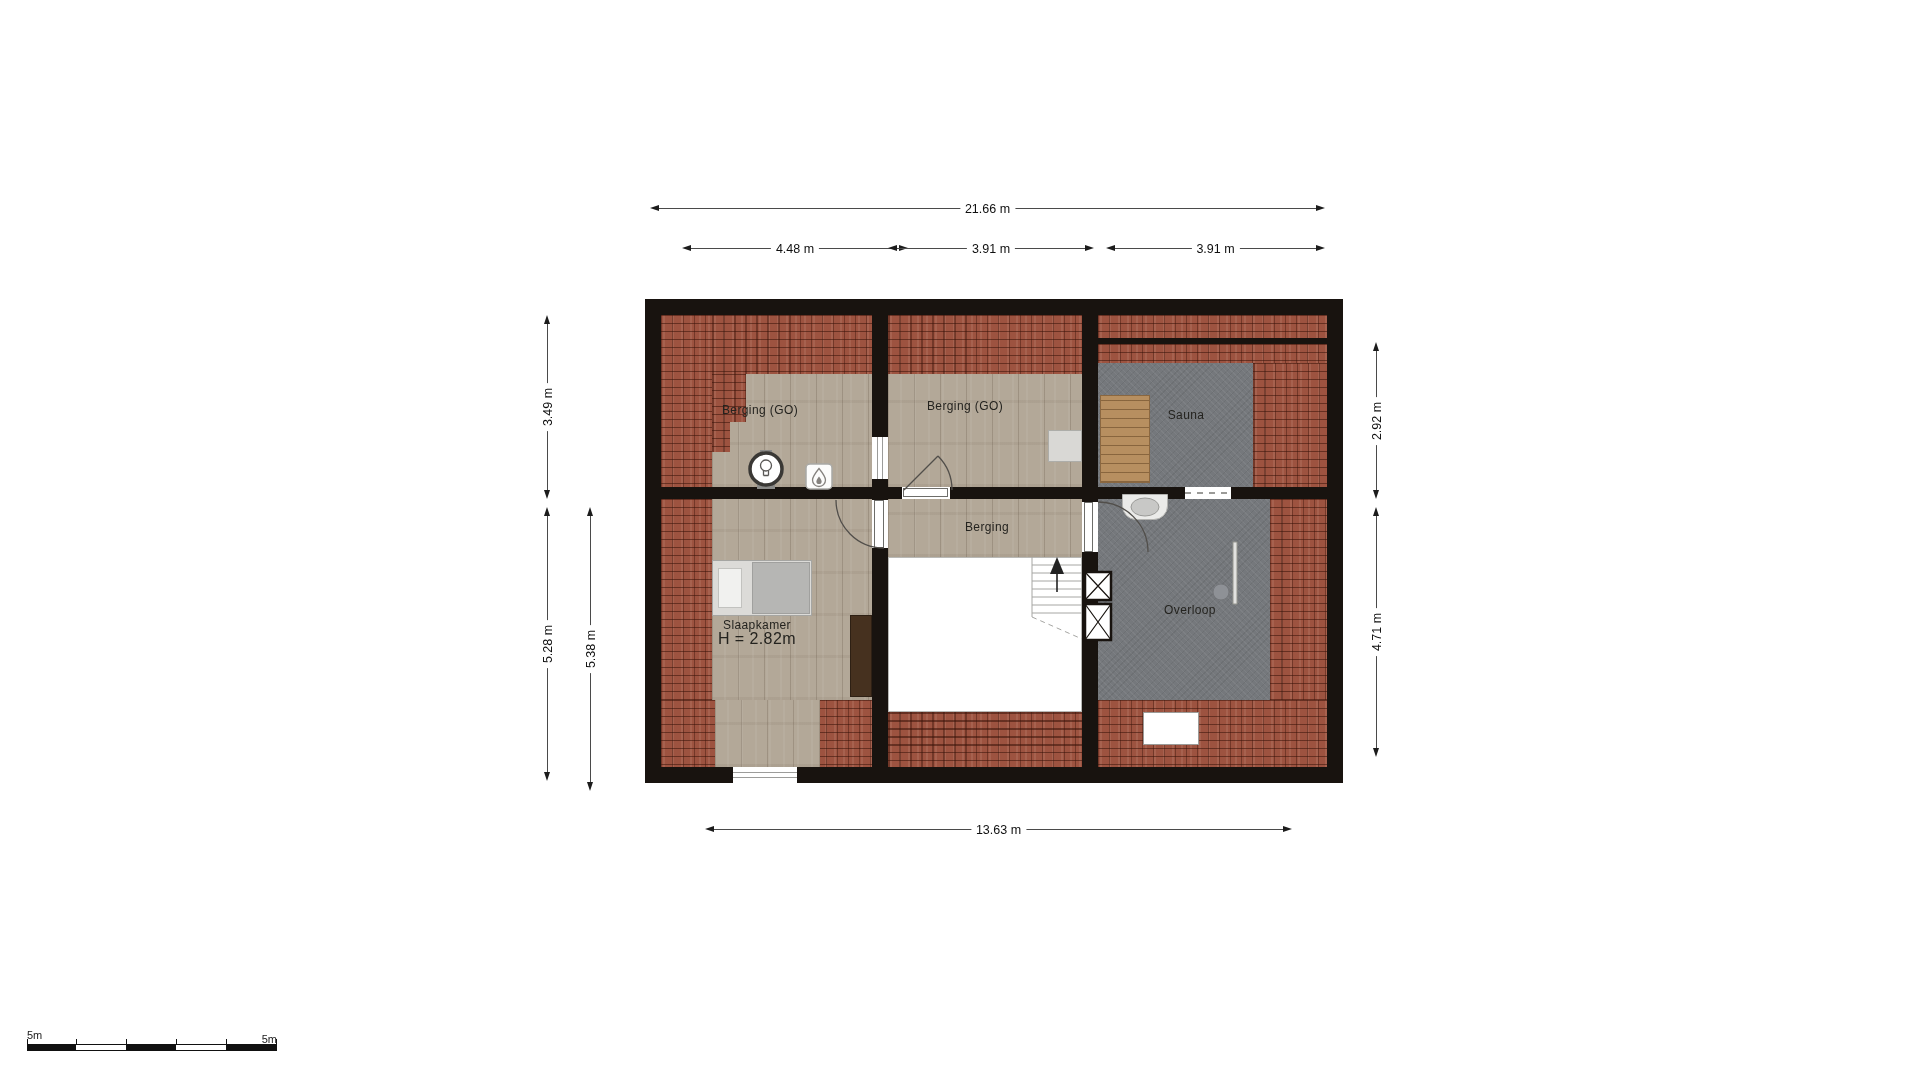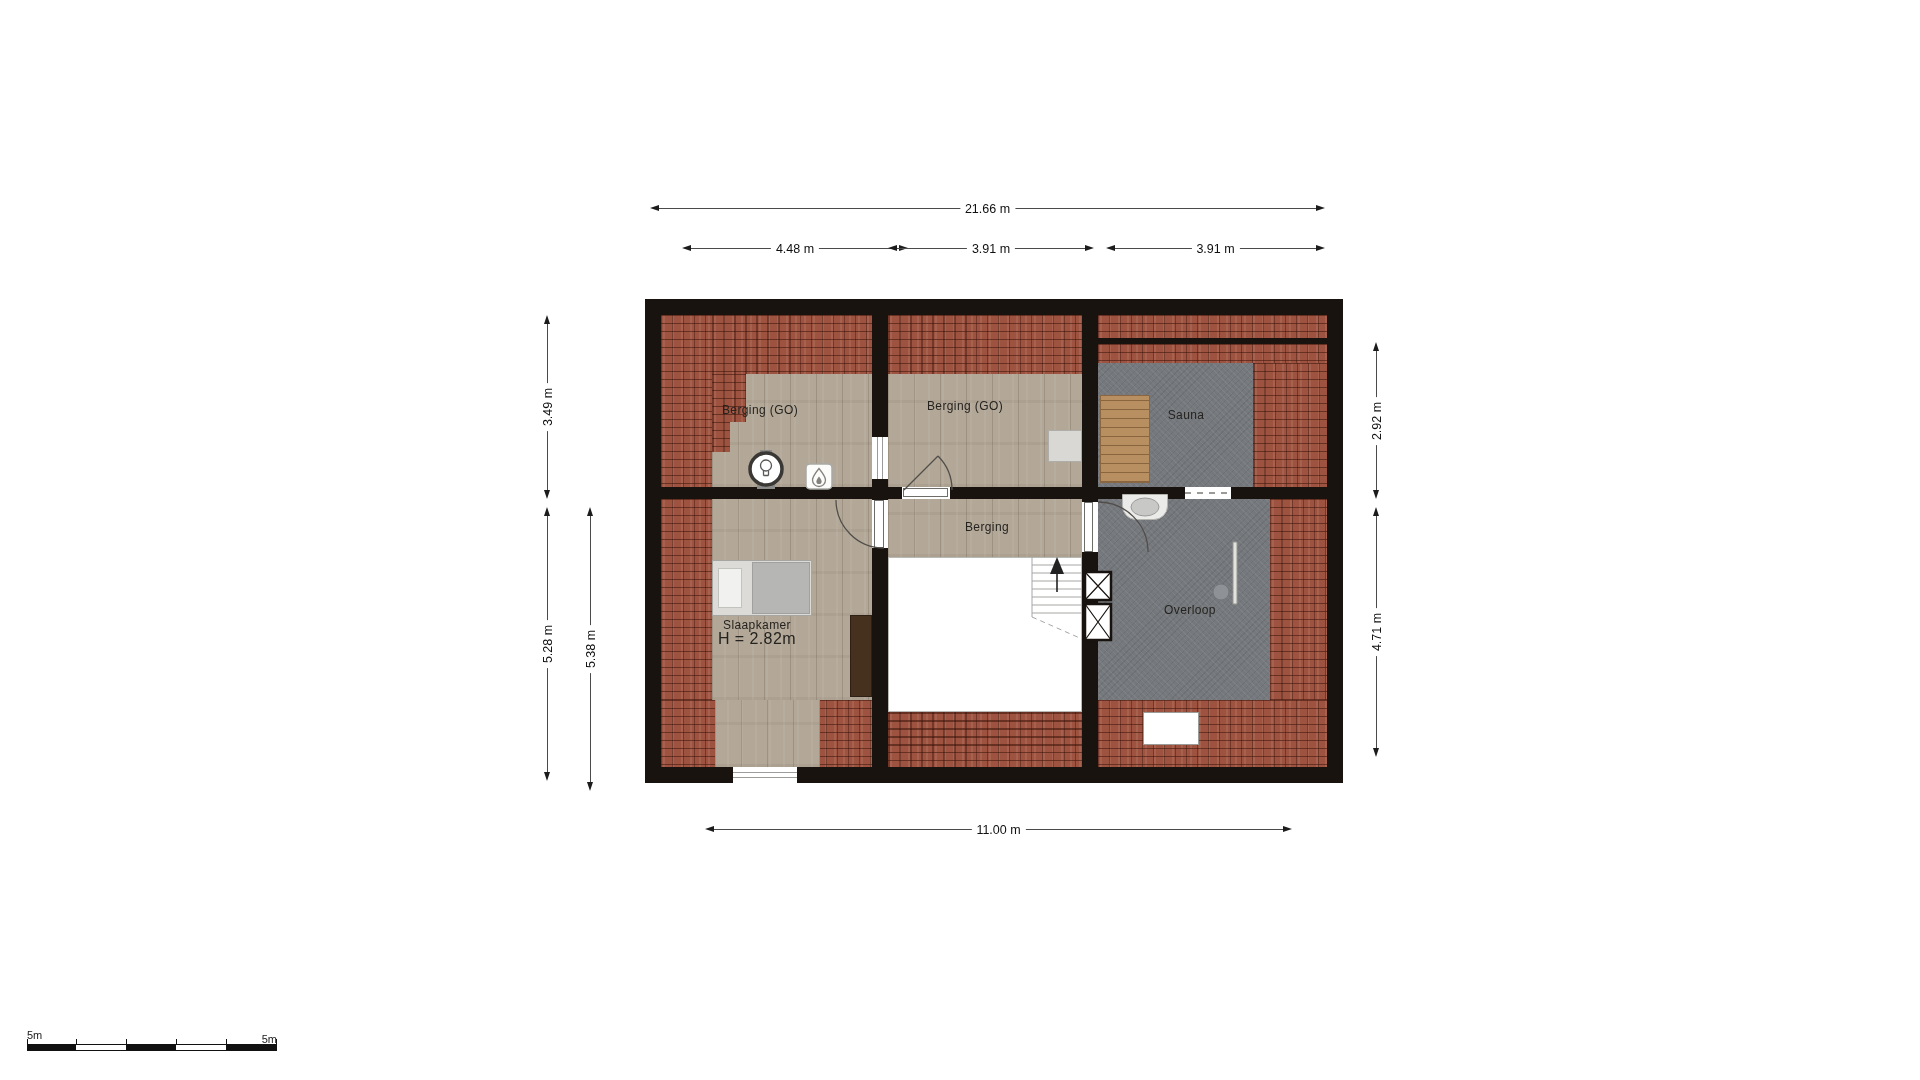--- a/index.html
+++ b/index.html
@@ -201,21 +201,21 @@
       <span class="dlab">3.91 m</span>
   </div>
   <div class="dimh" style="left:1106px;top:242px;width:219px">
     <i class="al"></i>
       <i class="ar"></i>
       <span class="dlab">3.91 m</span>
   </div>
   <div class="dimh" style="left:705px;top:823px;width:587px">
     <i class="al"></i>
       <i class="ar"></i>
-      <span class="dlab">11.00 m</span>
+      <span class="dlab">13.63 m</span>
   </div>
   <div class="dimv" style="left:541px;top:315px;height:184px">
     <i class="au"></i>
       <i class="ad"></i>
       <span class="dlab">3.49 m</span>
   </div>
   <div class="dimv" style="left:541px;top:507px;height:274px">
     <i class="au"></i>
       <i class="ad"></i>
       <span class="dlab">5.28 m</span>

